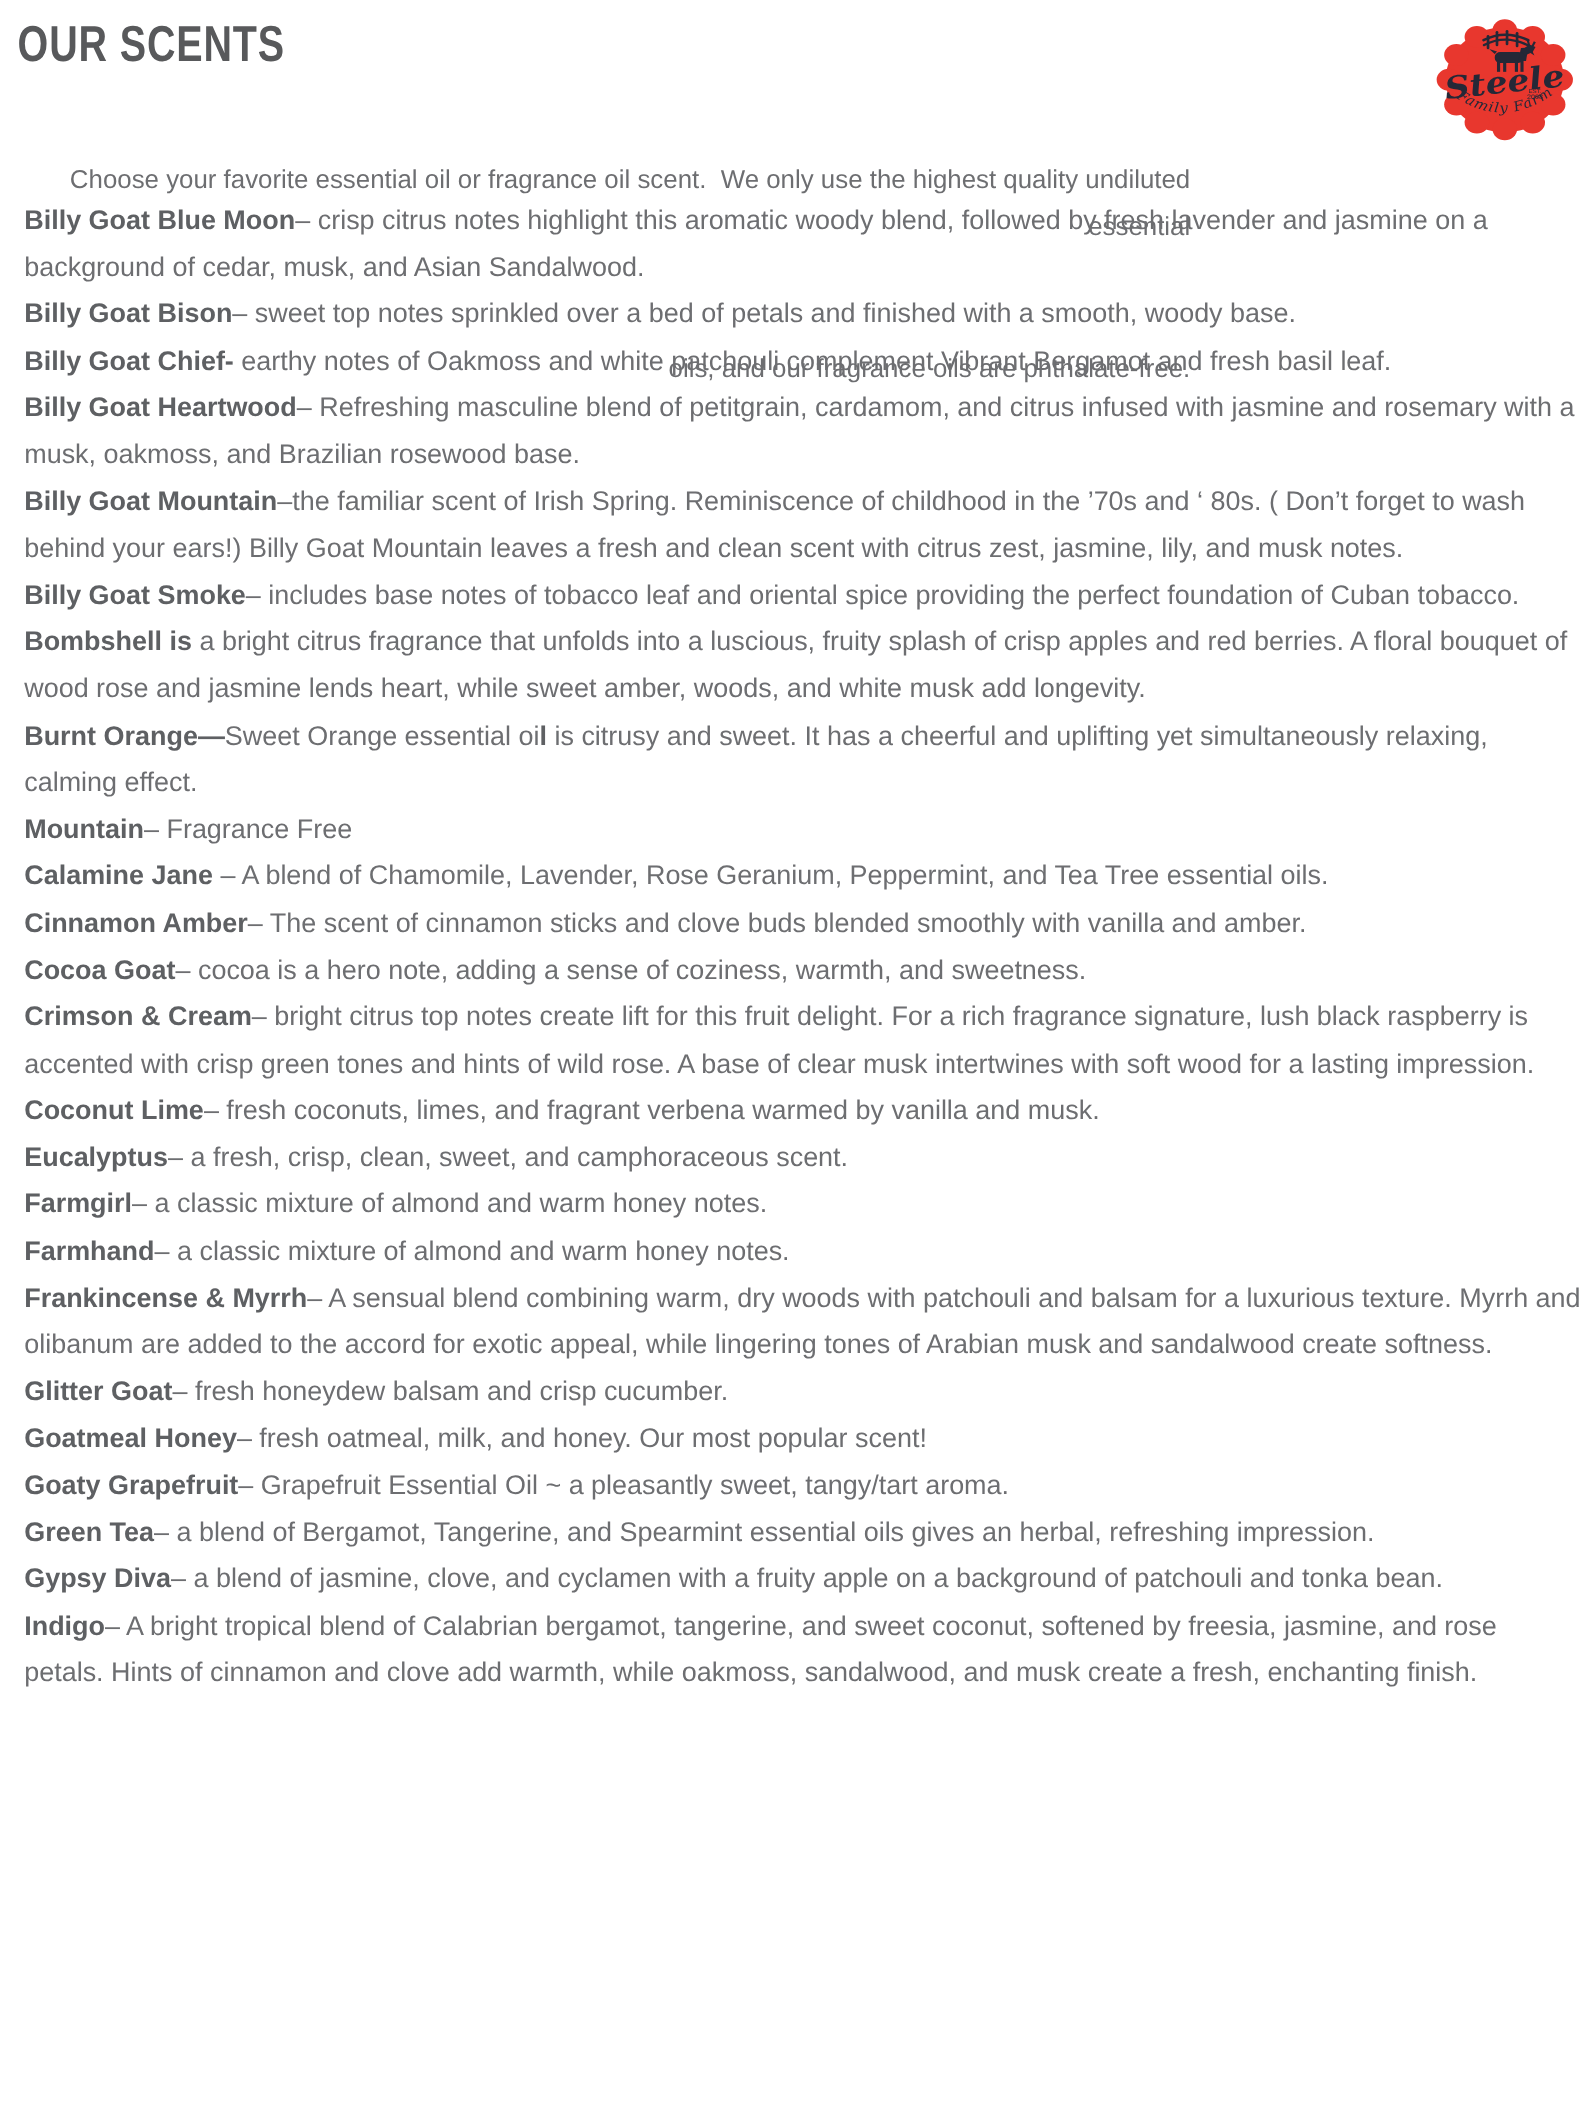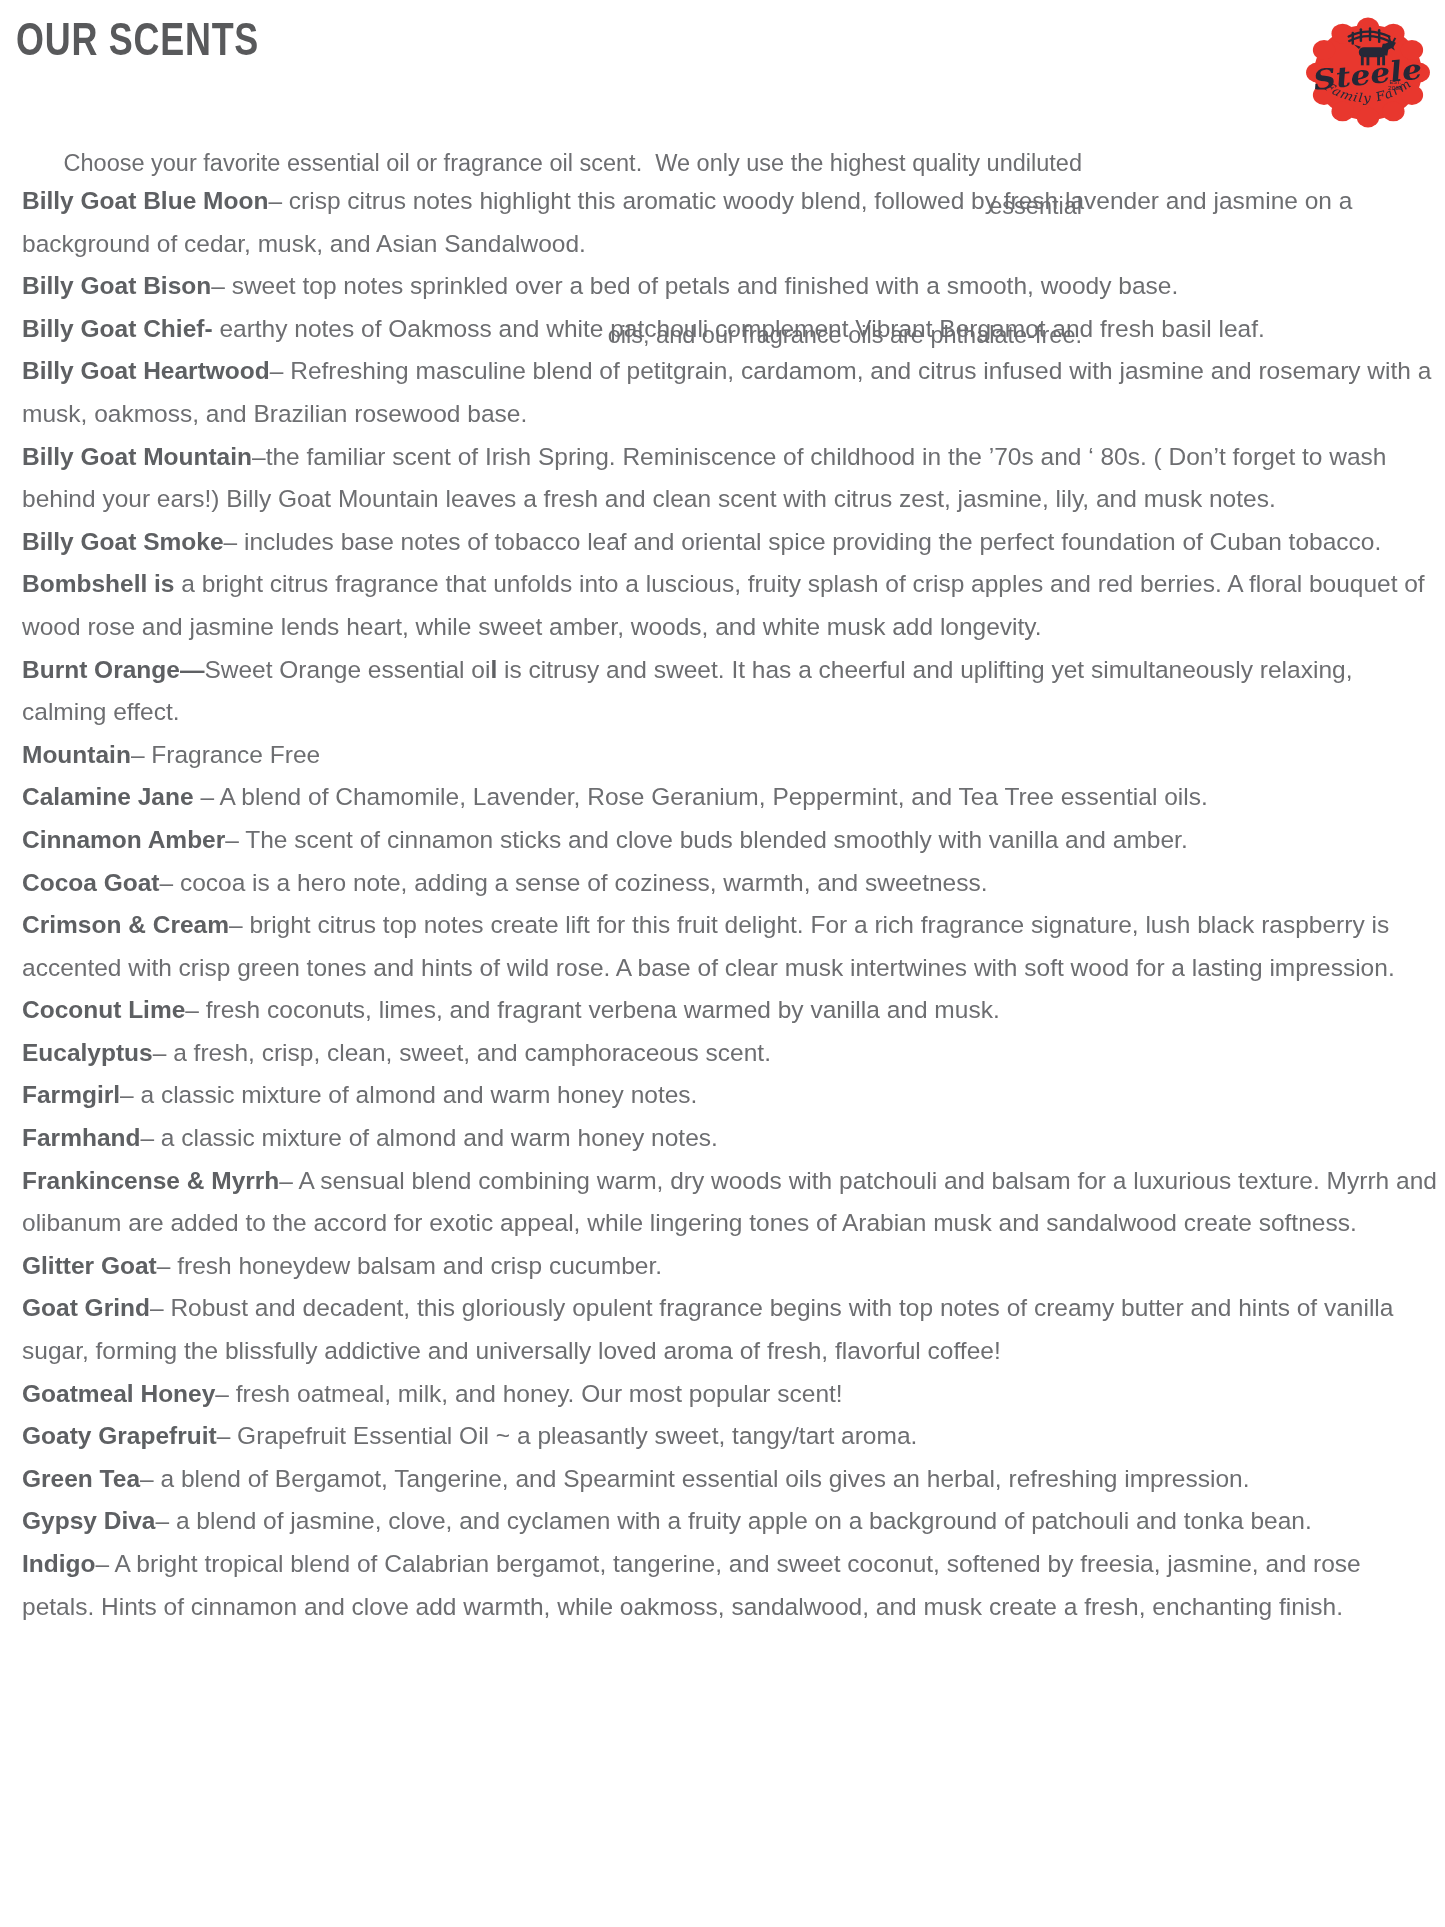--- a/index.html
+++ b/index.html
@@ -124,19 +124,18 @@
     <p class="scent"><span class="b">Calamine Jane </span><span class="r">– A blend of Chamomile, Lavender, Rose Geranium, Peppermint, and Tea Tree essential oils.</span></p>
     <p class="scent"><span class="b">Cinnamon Amber</span><span class="r">– The scent of cinnamon sticks and clove buds blended smoothly with vanilla and amber.</span></p>
     <p class="scent"><span class="b">Cocoa Goat</span><span class="r">– cocoa is a hero note, adding a sense of coziness, warmth, and sweetness.</span></p>
     <p class="scent"><span class="b">Crimson &amp; Cream</span><span class="r">– bright citrus top notes create lift for this fruit delight. For a rich fragrance signature, lush black raspberry is accented with crisp green tones and hints of wild rose. A base of clear musk intertwines with soft wood for a lasting impression.</span></p>
     <p class="scent"><span class="b">Coconut Lime</span><span class="r">– fresh coconuts, limes, and fragrant verbena warmed by vanilla and musk.</span></p>
     <p class="scent"><span class="b">Eucalyptus</span><span class="r">– a fresh, crisp, clean, sweet, and camphoraceous scent.</span></p>
     <p class="scent"><span class="b">Farmgirl</span><span class="r">– a classic mixture of almond and warm honey notes.</span></p>
     <p class="scent"><span class="b">Farmhand</span><span class="r">– a classic mixture of almond and warm honey notes.</span></p>
     <p class="scent"><span class="b">Frankincense &amp; Myrrh</span><span class="r">– A sensual blend combining warm, dry woods with patchouli and balsam for a luxurious texture. Myrrh and olibanum are added to the accord for exotic appeal, while lingering tones of Arabian musk and sandalwood create softness.</span></p>
     <p class="scent"><span class="b">Glitter Goat</span><span class="r">– fresh honeydew balsam and crisp cucumber.</span></p>
-    <p class="scent"><span class="b">Goat Grind</span><span class="r">– Robust and decadent, this gloriously opulent fragrance begins with top notes of creamy butter and hints of vanilla sugar, forming the blissfully addictive and universally loved aroma of fresh, flavorful coffee!</span></p>
     <p class="scent"><span class="b">Goatmeal Honey</span><span class="r">– fresh oatmeal, milk, and honey. Our most popular scent!</span></p>
     <p class="scent"><span class="b">Goaty Grapefruit</span><span class="r">– Grapefruit Essential Oil ~ a pleasantly sweet, tangy/tart aroma.</span></p>
     <p class="scent"><span class="b">Green Tea</span><span class="r">– a blend of Bergamot, Tangerine, and Spearmint essential oils gives an herbal, refreshing impression.</span></p>
     <p class="scent"><span class="b">Gypsy Diva</span><span class="r">– a blend of jasmine, clove, and cyclamen with a fruity apple on a background of patchouli and tonka bean.</span></p>
     <p class="scent"><span class="b">Indigo</span><span class="r">– A bright tropical blend of Calabrian bergamot, tangerine, and sweet coconut, softened by freesia, jasmine, and rose petals. Hints of cinnamon and clove add warmth, while oakmoss, sandalwood, and musk create a fresh, enchanting finish.</span></p>
   </div>
 
 </body></html>

